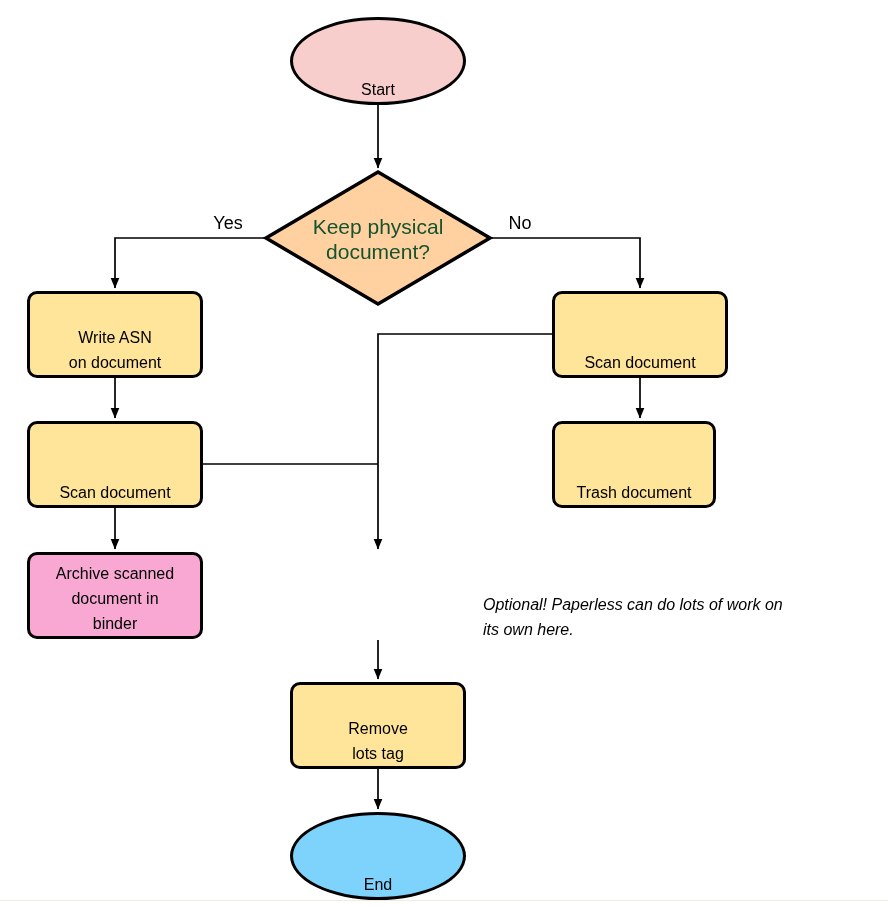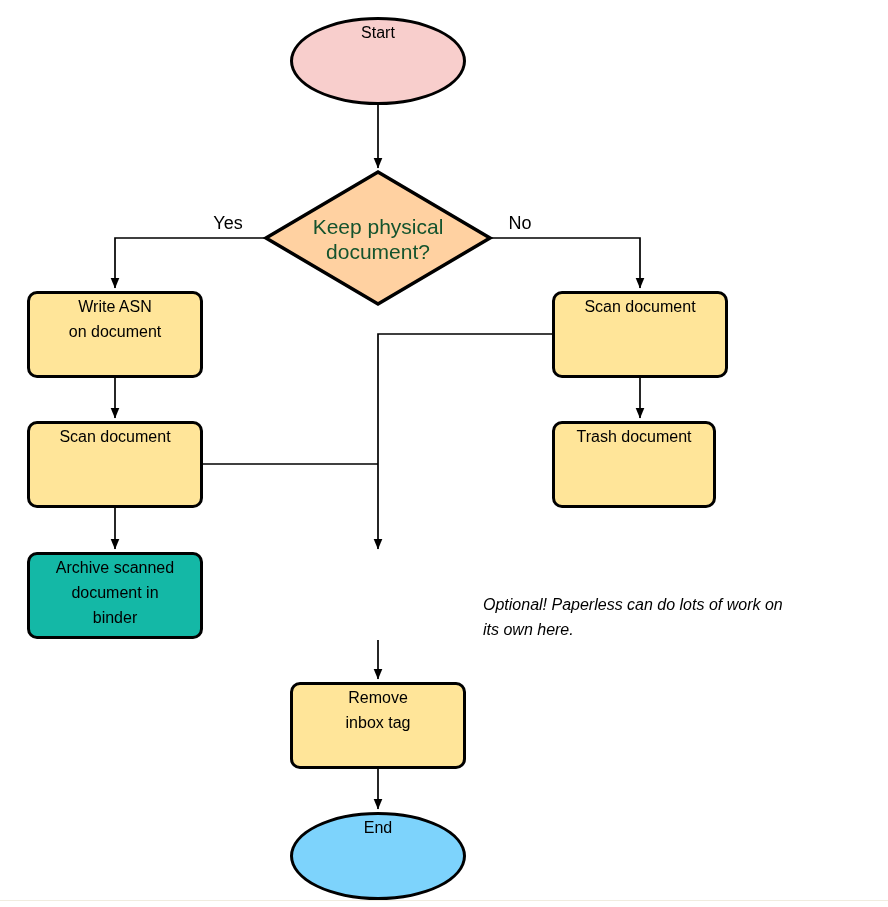--- a/index.html
+++ b/index.html
@@ -19,21 +19,21 @@
     position: absolute;
     left: 0;
     top: 0;
     width: 888px;
     height: 907px;
   }
   .node {
     position: absolute;
     box-sizing: border-box;
     display: flex;
-    align-items: flex-start;
+    align-items: flex-end;
     justify-content: center;
     text-align: center;
     color: #000000;
     font-size: 16px;
     line-height: 25px;
     white-space: pre-line;
   }
   .terminal {
     border: 3.5px solid #000000;
     border-radius: 50%;
@@ -115,38 +115,38 @@
 
   <div class="node process" style="left: 27px; top: 291px; width: 176px; height: 87px; background-color: rgb(255, 229, 153);">
     <span>Write ASN
 on document</span>
   </div>
 
   <div class="node process" style="left: 27px; top: 421px; width: 176px; height: 87px; background-color: rgb(255, 229, 153);">
     <span>Scan document</span>
   </div>
 
-  <div class="node process" style="left: 27px; top: 552px; width: 176px; height: 87px; background-color: #14b8a6;">
+  <div class="node process" style="left: 27px; top: 552px; width: 176px; height: 87px; background-color: #f9a8d4;">
     <span>Archive scanned
 document in
 binder</span>
   </div>
 
   <div class="node process" style="left: 552px; top: 291px; width: 176px; height: 87px; background-color: rgb(255, 229, 153);">
     <span>Scan document</span>
   </div>
 
   <div class="node process" style="left: 552px; top: 421px; width: 164px; height: 87px; background-color: rgb(255, 229, 153);">
     <span>Trash document</span>
   </div>
 
 
   <div class="node process" style="left: 290px; top: 682px; width: 176px; height: 87px; background-color: rgb(255, 229, 153);">
     <span>Remove
-inbox tag</span>
+lots tag</span>
   </div>
 
   <div class="node terminal" style="left: 290px; top: 812px; width: 176px; height: 88px; background-color: #7dd3fc;">
     <span>End</span>
   </div>
 
   <div class="edge-label" style="left:203px; top:213px;">Yes</div>
   <div class="edge-label" style="left:495px; top:213px;">No</div>
 
   <div class="note">Optional! Paperless can do lots of work on

